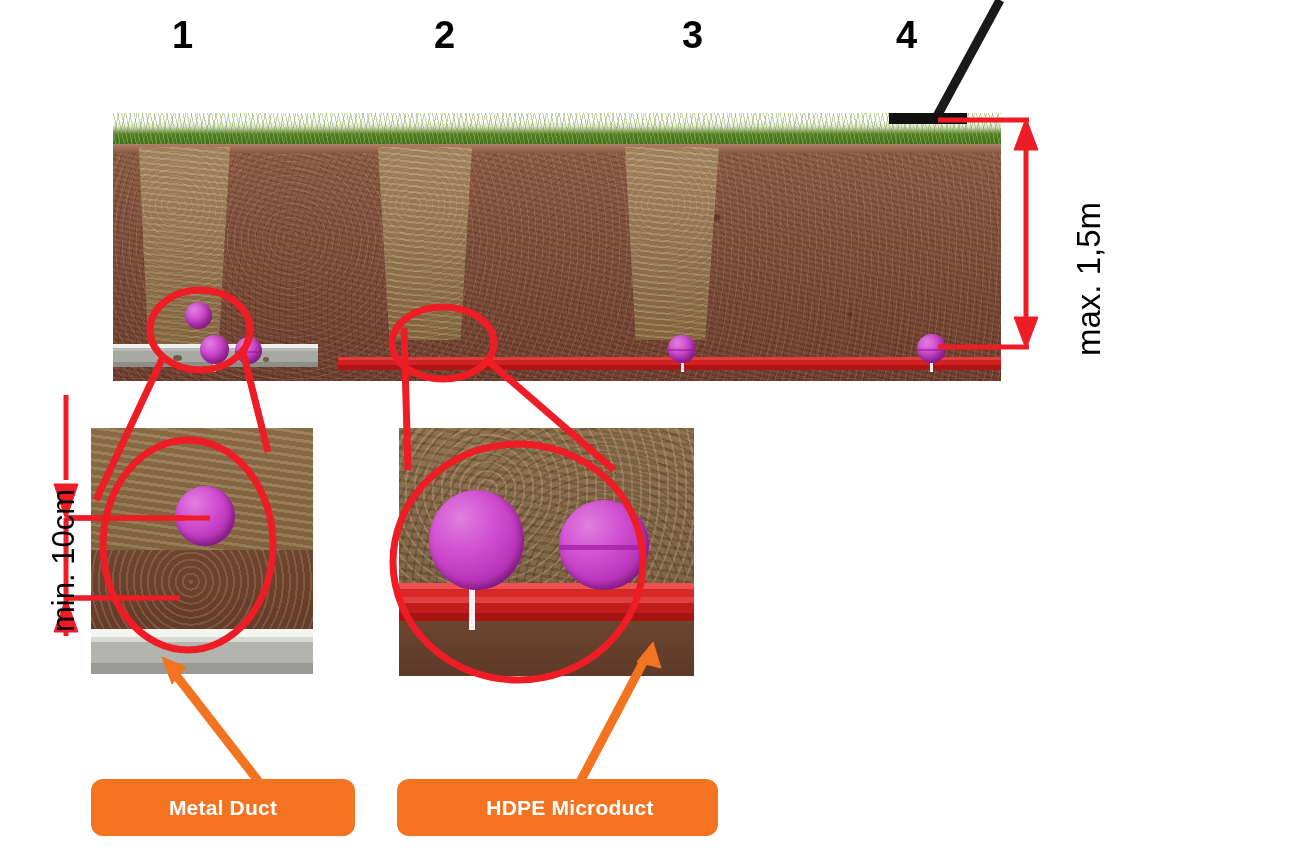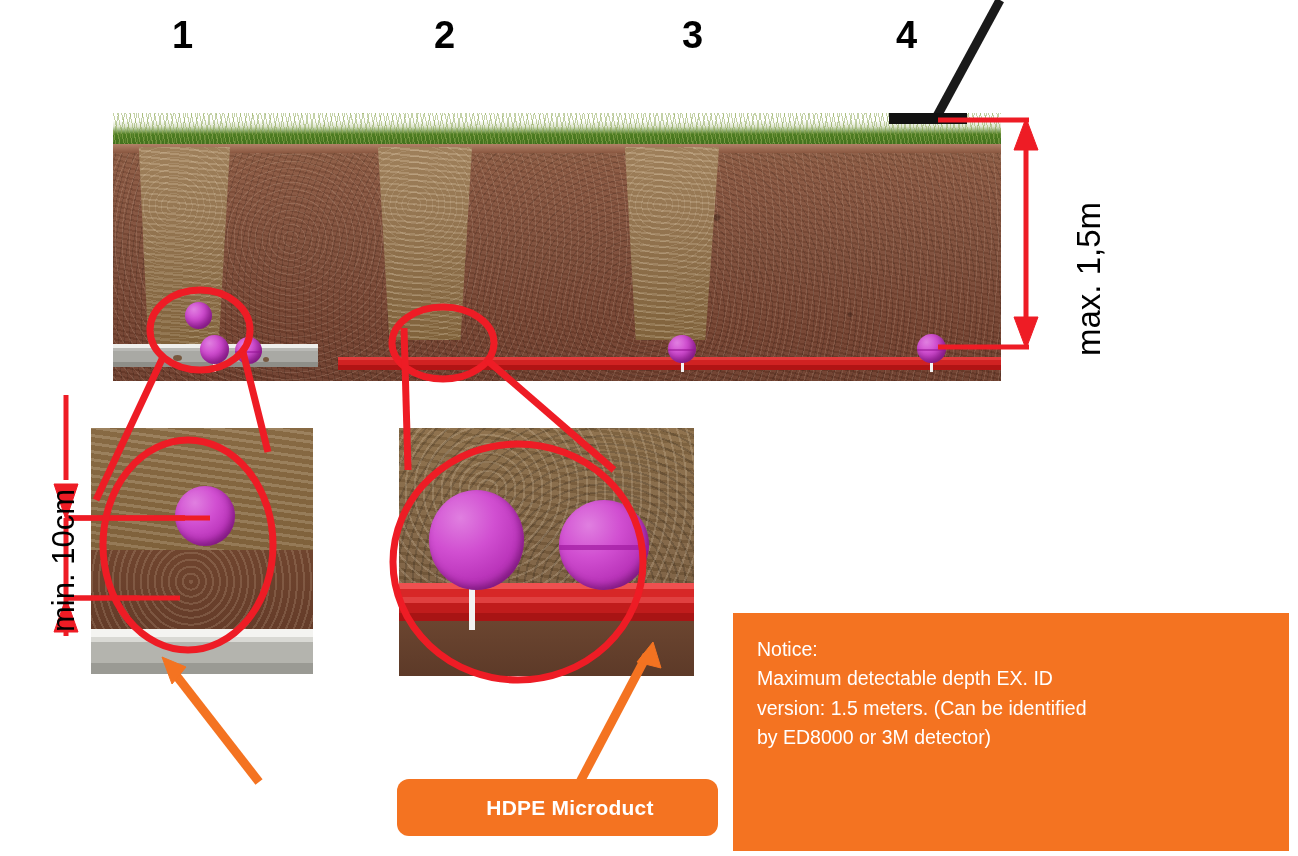--- a/index.html
+++ b/index.html
@@ -213,24 +213,21 @@
     </g>
     <g fill="#F47321" stroke="#F47321">
       <line x1="580" y1="782" x2="647" y2="655" stroke-width="9"></line>
       <polygon points="653,642 661,668 637,662"></polygon>
     </g>
   </svg>
 
   <div class="vtext" style="left:1070px;top:356px;">max. 1,5m</div>
   <div class="vtext" style="left:46px;top:632px;font-size:31px;">min. 10cm</div>
 
+  <div class="obox" style="left:91px;top:779px;width:264px;height:57px;">
+    <span>Metal Duct</span>
+  </div>
   <div class="obox" style="left:397px;top:779px;width:296px;height:57px;padding-left:25px;">
     <span>HDPE Microduct</span>
   </div>
 
-  <div class="notice" style="left:733px;top:613px;width:556px;height:238px;">
-    <p>Notice:</p>
-    <p>Maximum detectable depth EX. ID</p>
-    <p>version: 1.5 meters. (Can be identified</p>
-    <p>by ED8000 or 3M detector)</p>
-  </div>
 
 </div>
 
 </body></html>

